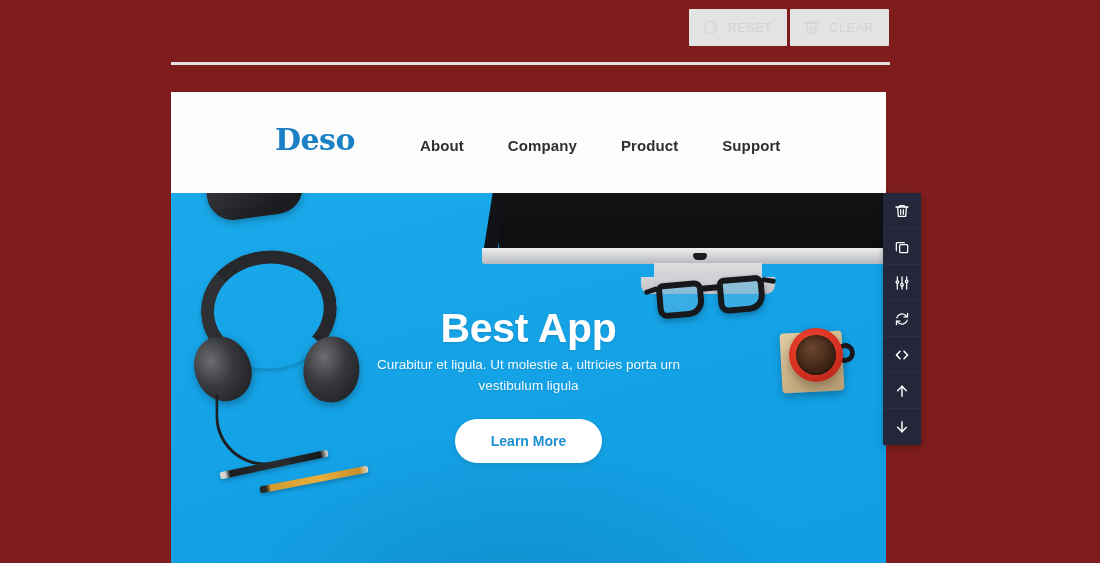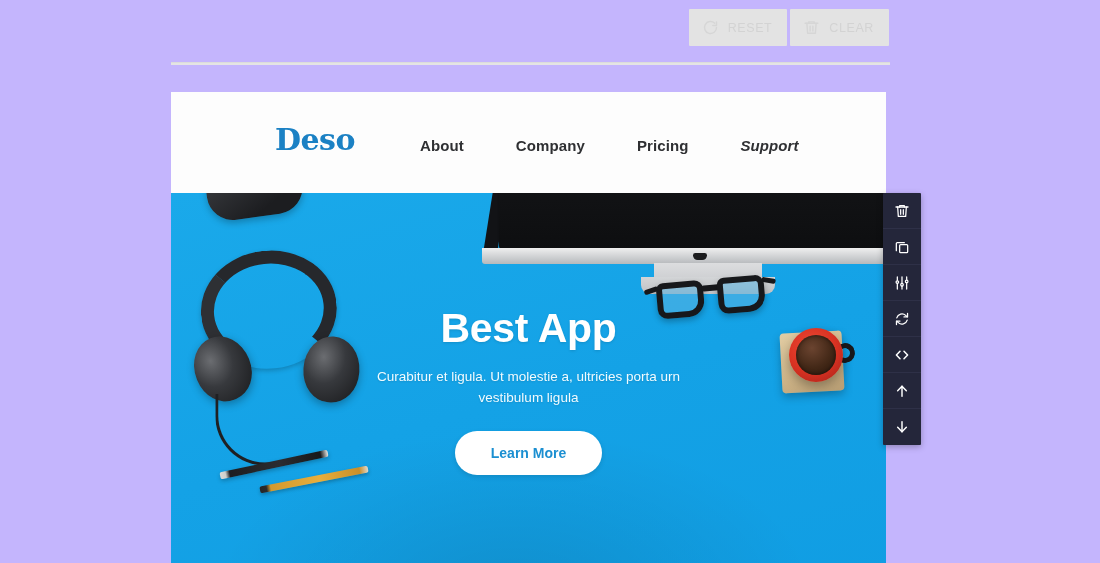--- a/index.html
+++ b/index.html
@@ -10,21 +10,21 @@
     height: 563px;
     overflow: hidden;
     background: #eaeaea;
     font-family: "Liberation Sans", sans-serif;
   }
 
   .app {
     position: relative;
     width: 1100px;
     height: 563px;
-    background: #c4b5fd;
+    background: #7f1d1d;
   }
 
   
   .topbar {
     position: absolute;
     top: 0; left: 0;
     width: 1100px;
     height: 63px;
   }
 
@@ -114,34 +114,34 @@
     color: #1b81c4;
     line-height: 1;
   }
 
   .site-menu {
     position: absolute;
     left: 249px;
     top: 41px;
     display: flex;
     align-items: center;
-    gap: 8px;
+    gap: 0;
   }
 
   .site-menu-item {
     font-size: 15px;
     font-weight: 700;
     color: #2f3033;
     letter-spacing: 0.1px;
     cursor: pointer;
     padding: 4px 0;
     margin-right: 44px;
     white-space: nowrap;
   }
-  .site-menu-item:last-child { margin-right: 0; font-style: italic; }
+  .site-menu-item:last-child { margin-right: 0; }
 
   
   .hero {
     position: relative;
     height: 474px;
     background: #17a6e8;
     overflow: hidden;
   }
 
   .hero-photo {
@@ -355,21 +355,21 @@
   }
   .hero-title {
     color: #ffffff;
     font-size: 41px;
     font-weight: 700;
     line-height: 1.07;
     letter-spacing: -0.3px;
     text-shadow: 0 1px 3px rgba(0,0,0,0.13);
   }
   .hero-sub {
-    margin-top: 16px;
+    margin-top: 4px;
     color: #f0fbff;
     font-size: 13.5px;
     line-height: 1.55;
     font-weight: 400;
     text-shadow: 0 1px 2px rgba(0,0,0,0.12);
   }
   .hero-cta {
     display: inline-block;
     margin-top: 22px;
     padding: 14px 36px;
@@ -447,21 +447,21 @@
     <div class="topbar-divider"></div>
   </div>
 
   <div class="canvas">
 
     <div class="site-nav">
       <div class="site-logo">Deso</div>
       <nav class="site-menu">
         <span class="site-menu-item">About</span>
         <span class="site-menu-item">Company</span>
-        <span class="site-menu-item">Pricing</span>
+        <span class="site-menu-item">Product</span>
         <span class="site-menu-item">Support</span>
       </nav>
     </div>
 
     <div class="hero">
 
       <div class="hero-photo">
         <div class="speaker-l"></div>
         <div class="speaker-r"></div>
 

